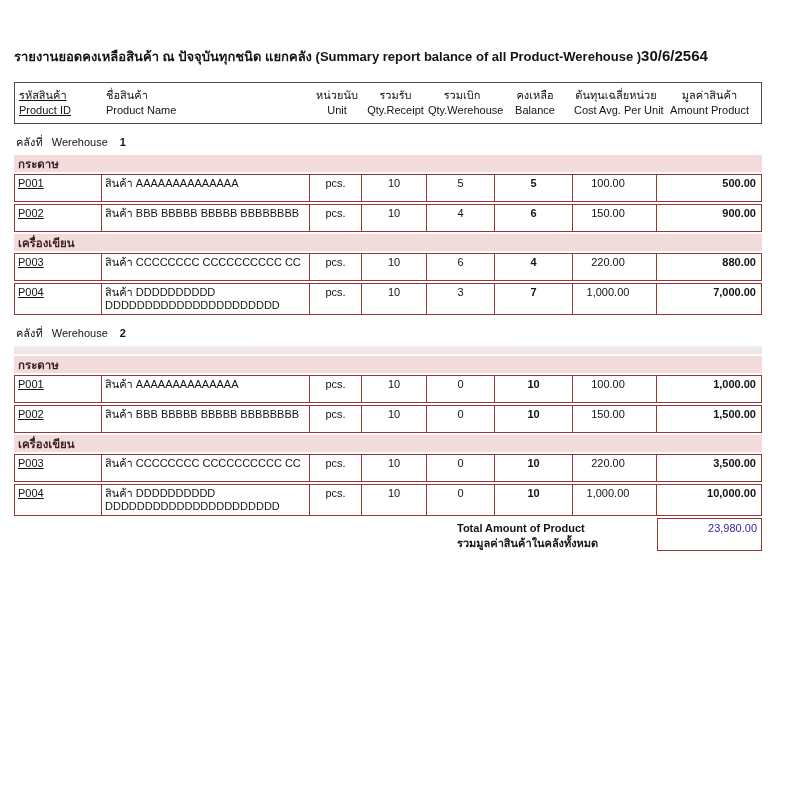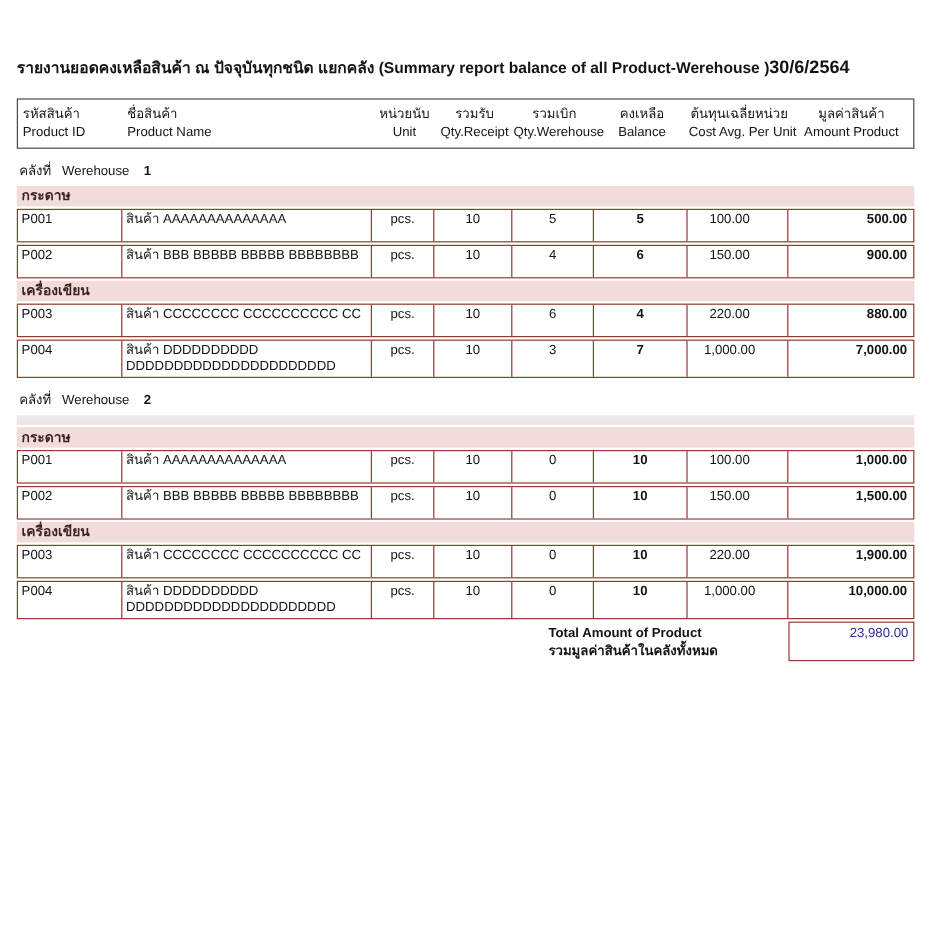--- a/index.html
+++ b/index.html
@@ -30,21 +30,21 @@
     margin-top: 15px;
     border: 1.5px solid #4a4a4a;
     background: #ffffff;
     display: flex;
     align-items: flex-start;
     padding-top: 5px;
     height: 42px;
   }
   .hc { font-size: 11px; line-height: 15px; text-align: center; flex: 0 0 auto; }
   .hc div { white-space: nowrap; }
-  .c-id      { width: 88px; }
+  .c-id      { width: 88px; text-decoration: underline; }
   .c-name    { width: 208px; }
   .c-unit    { width: 52px; }
   .c-receipt { width: 65px; }
   .c-withdraw{ width: 68px; }
   .c-balance { width: 78px; }
   .c-cost    { width: 84px; }
   .c-amount  { width: 103px; }
   .hc.c-id   { text-align: left; padding-left: 4px; }
   .hc.c-name { text-align: left; padding-left: 3px; }
 
@@ -263,21 +263,21 @@
     <div class="cat-band">เครื่องเขียน</div>
 
     <div class="row">
       <div class="cell c-id">P003</div>
       <div class="cell c-name">สินค้า CCCCCCCC CCCCCCCCCC CC</div>
       <div class="cell c-unit">pcs.</div>
       <div class="cell c-receipt">10</div>
       <div class="cell c-withdraw">0</div>
       <div class="cell c-balance">10</div>
       <div class="cell c-cost">220.00</div>
-      <div class="cell c-amount">1,900.00</div>
+      <div class="cell c-amount">3,500.00</div>
     </div>
 
     <div class="row">
       <div class="cell c-id">P004</div>
       <div class="cell c-name">สินค้า DDDDDDDDDD DDDDDDDDDDDDDDDDDDDDDD</div>
       <div class="cell c-unit">pcs.</div>
       <div class="cell c-receipt">10</div>
       <div class="cell c-withdraw">0</div>
       <div class="cell c-balance">10</div>
       <div class="cell c-cost">1,000.00</div>

